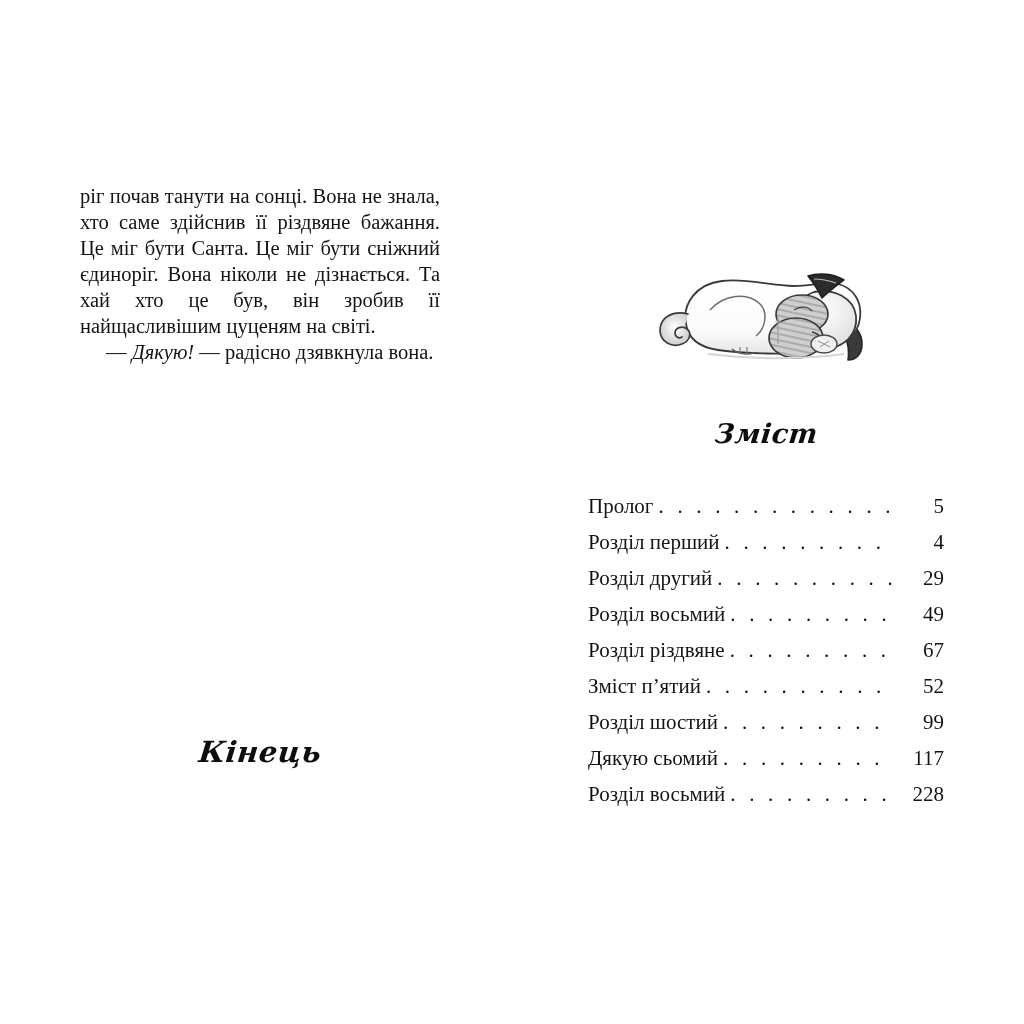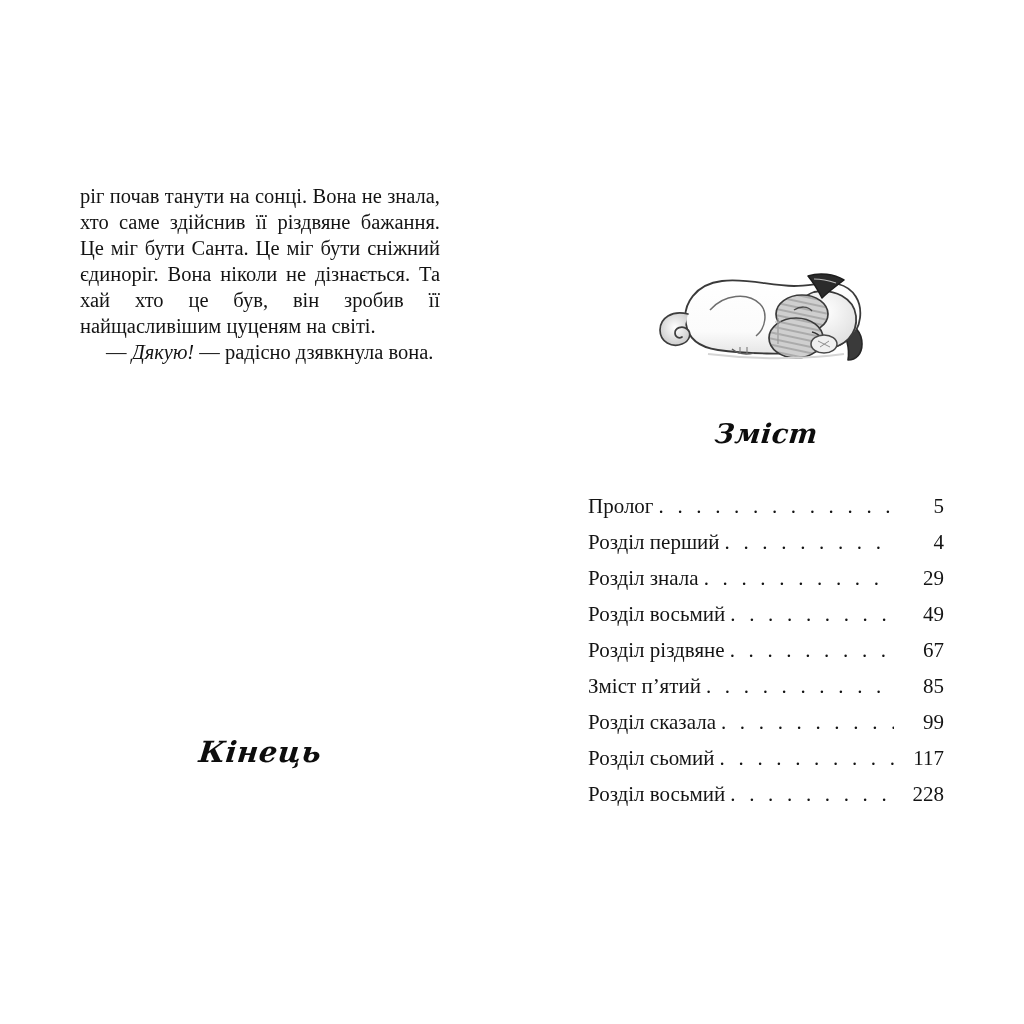--- a/index.html
+++ b/index.html
@@ -208,51 +208,51 @@
       <span class="toc-page">5</span>
     </div>
 
     <div class="toc-row">
       <span class="toc-label">Розділ перший</span>
       <span class="toc-leader">. . . . . . . . . . . . . . . . . . . . . . . . . . . . . .</span>
       <span class="toc-page">4</span>
     </div>
 
     <div class="toc-row">
-      <span class="toc-label">Розділ знала</span>
+      <span class="toc-label">Розділ другий</span>
       <span class="toc-leader">. . . . . . . . . . . . . . . . . . . . . . . . . . . . . .</span>
       <span class="toc-page">29</span>
     </div>
 
     <div class="toc-row">
       <span class="toc-label">Розділ восьмий</span>
       <span class="toc-leader">. . . . . . . . . . . . . . . . . . . . . . . . . . . . . .</span>
       <span class="toc-page">49</span>
     </div>
 
     <div class="toc-row">
       <span class="toc-label">Розділ різдвяне</span>
       <span class="toc-leader">. . . . . . . . . . . . . . . . . . . . . . . . . . . . . .</span>
       <span class="toc-page">67</span>
     </div>
 
     <div class="toc-row">
       <span class="toc-label">Зміст п’ятий</span>
       <span class="toc-leader">. . . . . . . . . . . . . . . . . . . . . . . . . . . . . .</span>
-      <span class="toc-page">85</span>
-    </div>
-
-    <div class="toc-row">
-      <span class="toc-label">Розділ сказала</span>
+      <span class="toc-page">52</span>
+    </div>
+
+    <div class="toc-row">
+      <span class="toc-label">Розділ шостий</span>
       <span class="toc-leader">. . . . . . . . . . . . . . . . . . . . . . . . . . . . . .</span>
       <span class="toc-page">99</span>
     </div>
 
     <div class="toc-row">
-      <span class="toc-label">Розділ сьомий</span>
+      <span class="toc-label">Дякую сьомий</span>
       <span class="toc-leader">. . . . . . . . . . . . . . . . . . . . . . . . . . . . . .</span>
       <span class="toc-page">117</span>
     </div>
 
     <div class="toc-row">
       <span class="toc-label">Розділ восьмий</span>
       <span class="toc-leader">. . . . . . . . . . . . . . . . . . . . . . . . . . . . . .</span>
       <span class="toc-page">228</span>
     </div>
 

